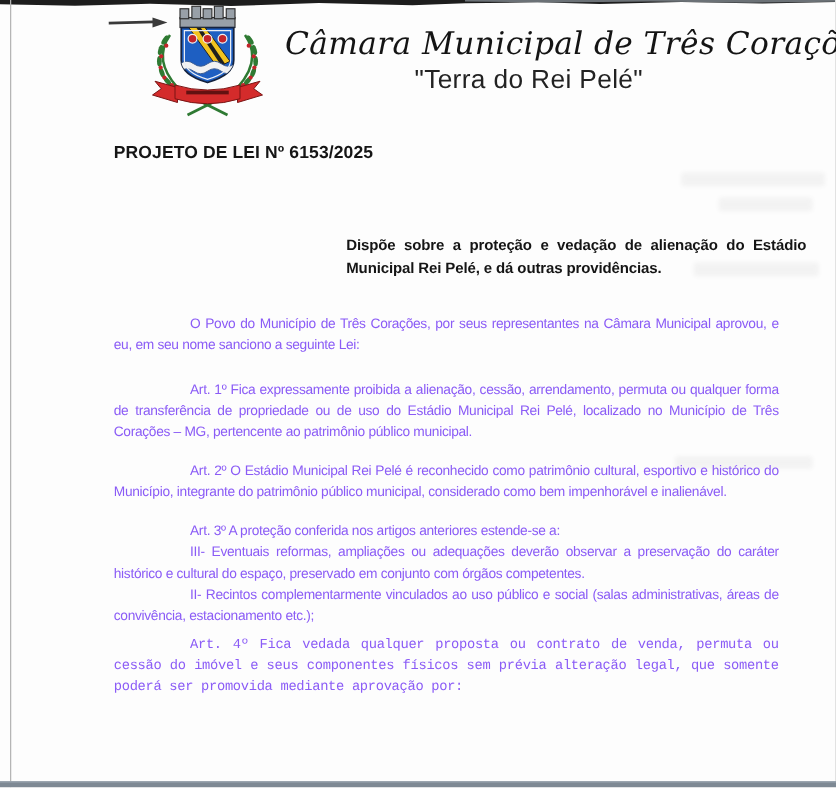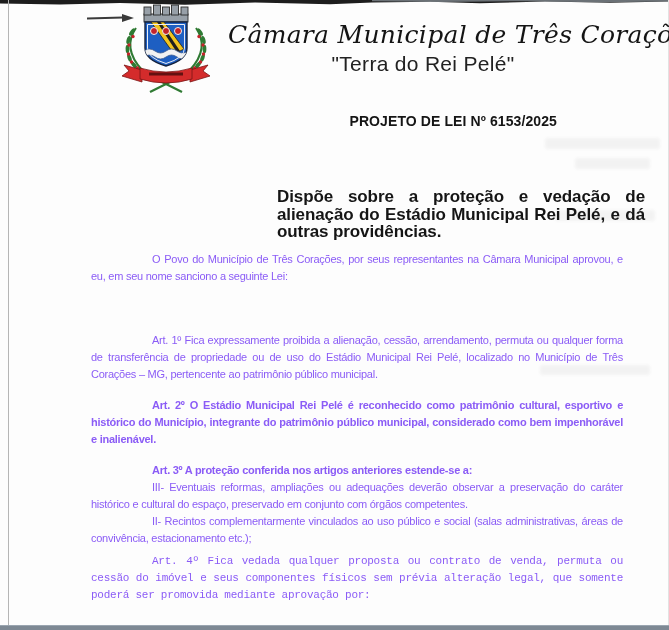--- a/index.html
+++ b/index.html
@@ -26,35 +26,35 @@
     font-family:"DejaVu Serif",serif;font-style:italic;
     font-size:25px;color:#141414;letter-spacing:.3px;
   }
   .org-motto{
     position:absolute;left:228px;top:52px;width:390px;
     text-align:center;font-size:21px;color:#222;letter-spacing:.3px;
   }
   
   .law-title{
     position:absolute;left:91px;top:113px;width:466px;
-    text-align:right;font-weight:bold;font-size:14px;letter-spacing:.1px;color:#151515;
+    text-align:left;font-weight:bold;font-size:14px;letter-spacing:.1px;color:#151515;
   }
   .ementa{
     position:absolute;left:277px;top:188px;width:368px;
-    font-weight:bold;font-size:17px;line-height:17.5px;
+    font-weight:bold;font-size:12px;line-height:17.5px;
     text-align:justify;color:#151515;letter-spacing:-.1px;
   }
   .doc-body{
     position:absolute;left:91px;top:251px;width:532px;
     font-size:11px;line-height:17px;text-align:justify;
     letter-spacing:-.25px;color:#8b5cf6;
   }
   .doc-body p{margin:0;text-indent:61px;}
-  .doc-body p.sp-xl{margin-top:47px;}
-  .doc-body p.sp-md{margin-top:14px;font-weight:bold;}
+  .doc-body p.sp-xl{margin-top:19px;}
+  .doc-body p.sp-md{margin-top:14px;}
   .doc-body p.sp-sm{margin-top:6px;font-family:Liberation Mono, monospace;}
 </style>
 </head>
 <body>
 
 <div class="page">
 
   <svg class="scan-top" viewBox="0 0 669 8" preserveAspectRatio="none">
     <path d="M0 0 H669 V1.5 L610 2.8 L545 1.6 L480 3.2 L430 1.8 L372 2.6 L330 4.2 L255 2.4 L185 4.8 L120 3 L60 4.6 L0 3.4 Z" fill="#1d1d1d"></path>
     <path d="M372 0 H669 V1.4 L600 2.2 L520 1.2 L440 2 L372 1.2 Z" fill="#8d959d" opacity="0.7"></path>

